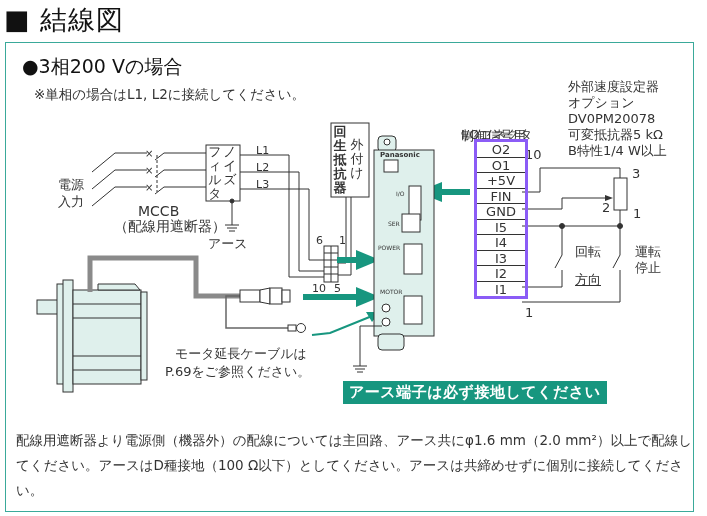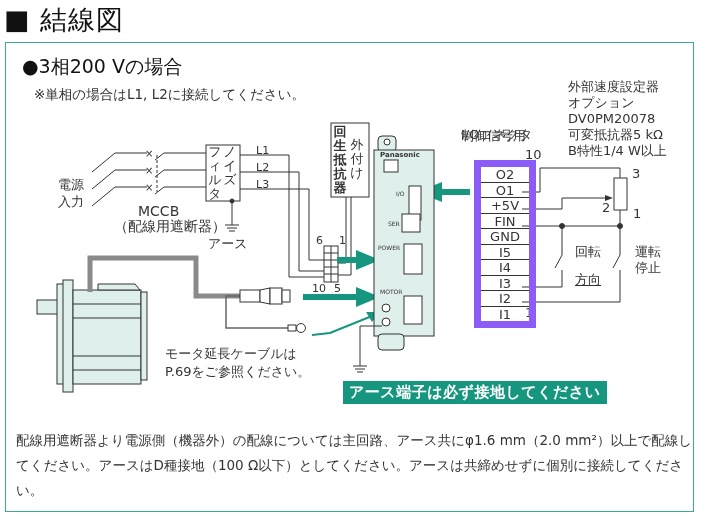--- a/index.html
+++ b/index.html
@@ -3,21 +3,21 @@
 <meta charset="utf-8">
 <style>
   html,body{margin:0;padding:0;background:#fff;}
   body{width:707px;height:516px;position:relative;overflow:hidden;font-family:"DejaVu Sans",sans-serif;color:#333;}
   .title{position:absolute;left:4px;top:2px;font-size:27px;color:#111;letter-spacing:1px;}
   .frame{position:absolute;left:5px;top:42px;width:689px;height:470px;border:1.5px solid #3aa99a;box-sizing:border-box;}
   .sub{position:absolute;left:22px;top:54px;font-size:19px;color:#111;}
   .note{position:absolute;left:34px;top:86px;font-size:13.5px;color:#333;}
   .lbl{position:absolute;font-size:13px;color:#333;line-height:17px;white-space:nowrap;}
   .vtext{position:absolute;font-size:13px;color:#333;line-height:14px;width:14px;text-align:center;}
-  .io-table{position:absolute;left:474px;top:160px;width:48px;border:7px solid #8b5cf6;}
+  .io-table{position:absolute;left:474px;top:139px;width:48px;border:3px solid #8b5cf6;}
   .io-row{height:14.5px;border-bottom:1px solid #333;font-size:13px;line-height:15px;text-align:center;color:#333;}
   .io-row:last-child{border-bottom:none;}
   .warn{position:absolute;left:343px;top:381px;background:#17967f;color:#fff;font-size:15px;padding:2px 6px;font-weight:bold;letter-spacing:0.5px;}
   .foot{position:absolute;left:16px;top:428px;width:680px;font-size:13.5px;line-height:25px;color:#333;}
   svg.diag{position:absolute;left:0;top:0;}
   .small{font-size:11px;}
 </style>
 </head>
 <body>
 
@@ -201,18 +201,18 @@
 <div class="lbl" style="left:568px;top:142px;">B特性1/4 W以上</div>
 <div class="lbl" style="left:632px;top:165px;">3</div>
 <div class="lbl" style="left:602px;top:199px;">2</div>
 <div class="lbl" style="left:633px;top:205px;">1</div>
 
 <div class="lbl" style="left:575px;top:243px;">回転</div>
 <div class="lbl" style="left:575px;top:271px;text-decoration:underline;">方向</div>
 <div class="lbl" style="left:635px;top:243px;">運転</div>
 <div class="lbl" style="left:635px;top:259px;">停止</div>
 
-<div class="lbl" style="left:165px;top:345px;">モータ延長ケーブルは</div>
+<div class="lbl" style="left:175px;top:345px;">モータ延長ケーブルは</div>
 <div class="lbl" style="left:165px;top:363px;">P.69をご参照ください。</div>
 
 <div class="warn">アース端子は必ず接地してください</div>
 
 <div class="foot">配線用遮断器より電源側（機器外）の配線については主回路、アース共にφ1.6 mm（2.0 mm²）以上で配線してください。アースはD種接地（100 Ω以下）としてください。アースは共締めせずに個別に接続してください。</div>
 
 </body></html>

